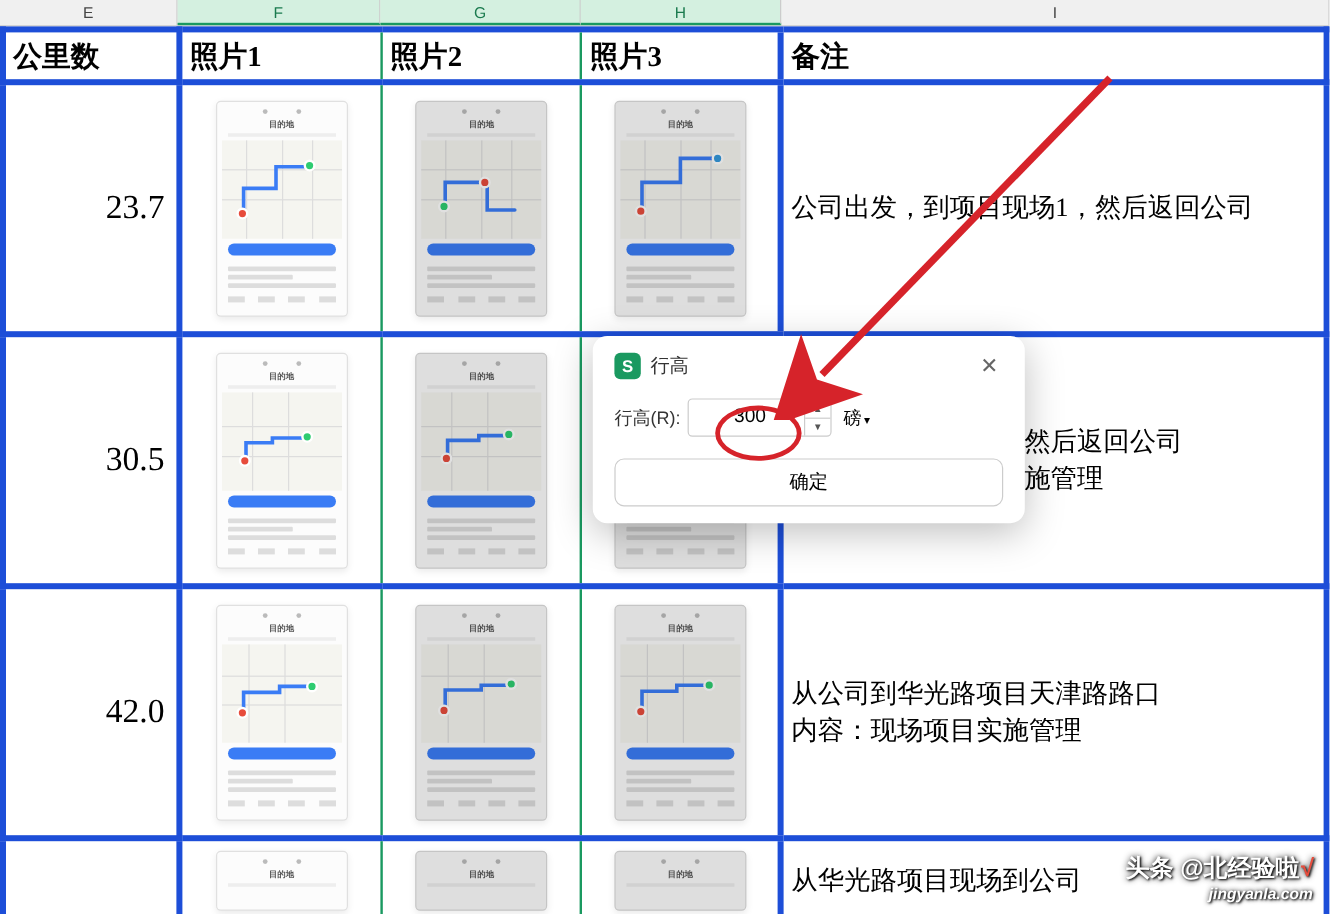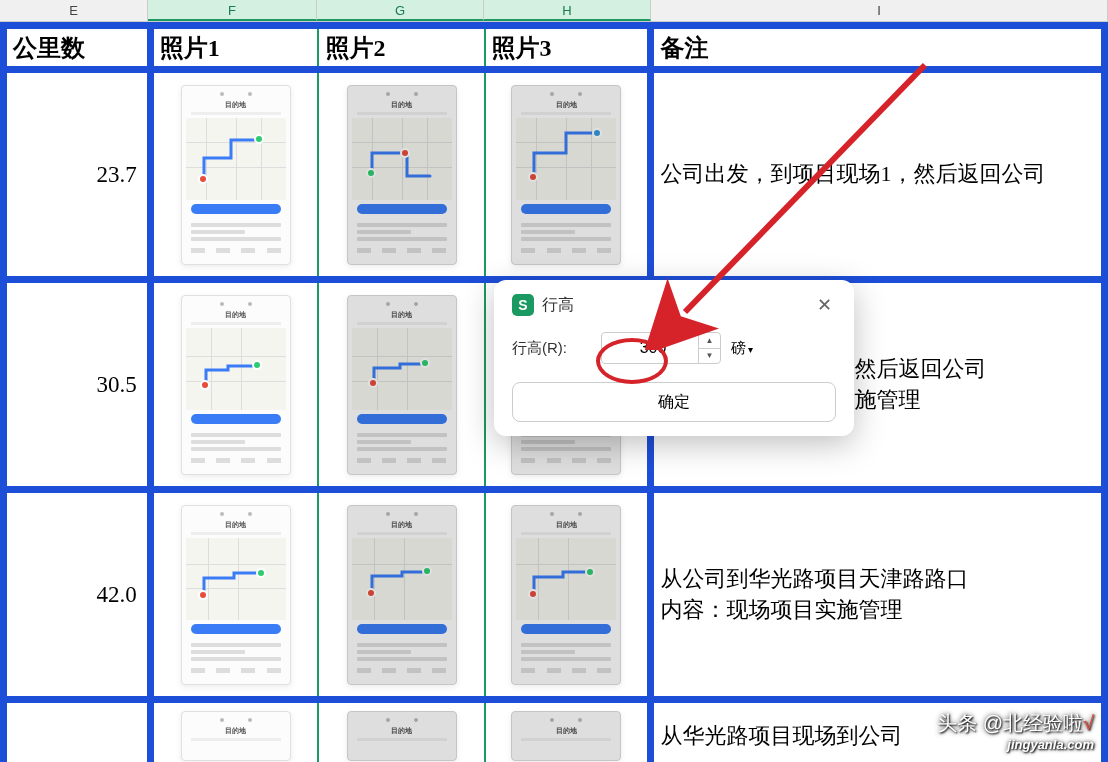--- a/index.html
+++ b/index.html
@@ -9,28 +9,28 @@
 .col-h { text-align: center; font-size: 13px; color: #444; border-right: 1px solid #ccc; line-height: 22px; }
 .col-h.sel { background: #d4f0e0; color: #1a7a4e; border-bottom: 2px solid #1a9960; }
 
 .col-E { width: 148px; }
 .col-F { width: 169px; }
 .col-G { width: 167px; }
 .col-H { width: 167px; }
 .col-I { width: 457px; }
 
 table { border-collapse: collapse; width: 1108px; }
-td { border: 7px solid #1d4ed8; vertical-align: middle; padding: 2px; }
+td { border: 5px solid #1d4ed8; vertical-align: middle; padding: 2px; }
 td.sel-col { border-left: 2px solid #1a9960; border-right: 2px solid #1a9960; }
 
 .hdr-row td { height: 44px; font-size: 24px; font-weight: bold; font-family: "SimSun", serif; padding-left: 6px; }
 .data-row td { height: 210px; }
 .last-row td { height: 60px; }
 
-.km { font-size: 23px; text-align: right; padding-right: 10px; font-family: "SimSun", serif; }
+.km { font-size: 28px; text-align: right; padding-right: 10px; font-family: "SimSun", serif; }
 .note { font-size: 22px; padding-left: 6px; font-family: "SimSun", serif; line-height: 1.4; }
 
 .thumb { width: 110px; height: 180px; margin: 6px auto; background: #fcfcfc; border: 1px solid #e0e0e0; border-radius: 4px; box-shadow: 0 2px 6px rgba(0,0,0,0.08); display: flex; flex-direction: column; align-items: center; padding: 6px 4px; }
 .thumb.dim { filter: brightness(0.88); }
 .thumb .tbar { width: 100%; height: 6px; display: flex; justify-content: center; gap: 24px; }
 .thumb .tbar span { width: 4px; height: 4px; background: #bbb; border-radius: 50%; }
 .thumb .tname { font-size: 7px; color: #555; margin: 2px 0; font-weight: bold; }
 .thumb .tline { width: 90%; height: 3px; background: #eee; margin-bottom: 3px; }
 .thumb .map { width: 100%; height: 82px; position: relative; background: #f5f5f0; }
 .thumb .map .gl { position: absolute; background: #ddd; }
@@ -47,36 +47,36 @@
 .thumb .foot span { width: 14px; height: 5px; background: #ddd; }
 .thumb.cut { height: 50px; overflow: hidden; }
 
 .dialog { position: absolute; left: 494px; top: 280px; width: 360px; background: #fff; border-radius: 12px; box-shadow: 0 8px 32px rgba(0,0,0,0.25); padding: 14px 18px; z-index: 100; }
 .dialog .dlg-hdr { display: flex; align-items: center; gap: 8px; margin-bottom: 16px; }
 .dialog .dlg-icon { width: 22px; height: 22px; background: #1a9960; border-radius: 5px; color: #fff; display: flex; align-items: center; justify-content: center; font-weight: bold; font-size: 14px; }
 .dialog .dlg-title { font-size: 16px; color: #333; }
 .dialog .dlg-close { margin-left: auto; font-size: 18px; color: #666; cursor: pointer; padding: 0 4px; }
 .dialog .dlg-body { display: flex; align-items: center; gap: 6px; margin-bottom: 18px; }
 .dialog .dlg-lbl { font-size: 15px; color: #333; }
-.dialog .dlg-input-wrap { position: relative; display: flex; align-items: flex-start; margin-left: 28px; }
+.dialog .dlg-input-wrap { position: relative; display: flex; align-items: flex-start; }
 .dialog .dlg-input { width: 120px; height: 32px; border: 1px solid #ccc; border-radius: 4px; padding: 0 26px 0 10px; font-size: 16px; text-align: center; }
 .dialog .stepper { position: absolute; right: 1px; top: 1px; bottom: 1px; width: 22px; display: flex; flex-direction: column; border-left: 1px solid #ccc; }
 .dialog .stepper div { flex: 1; display: flex; align-items: center; justify-content: center; font-size: 8px; cursor: pointer; color: #555; }
 .dialog .stepper div:first-child { border-bottom: 1px solid #ccc; }
 .dialog .unit { font-size: 15px; margin-left: 4px; }
 .dialog .unit::after { content: "▾"; font-size: 10px; margin-left: 2px; }
 .dialog .dlg-btns { display: flex; gap: 14px; justify-content: center; }
 .dialog .dlg-btn { flex: 1; height: 40px; border: 1px solid #ccc; border-radius: 8px; background: #fff; font-size: 16px; cursor: pointer; }
 
 .circle-mark { position: absolute; left: 596px; top: 338px; width: 72px; height: 46px; border: 4px solid #d6232a; border-radius: 50%; z-index: 101; pointer-events: none; }
 
 .arrow-svg { position: absolute; left: 530px; top: 50px; width: 420px; height: 300px; z-index: 102; pointer-events: none; }
 
 .watermark { position: absolute; right: 14px; bottom: 10px; text-align: right; z-index: 200; pointer-events: none; }
-.watermark .wm1 { font-size: 20px; color: #fff; text-shadow: 0 0 5px rgba(0,0,0,0.9), 1px 1px 2px #000; font-weight: normal; }
+.watermark .wm1 { font-size: 20px; color: #fff; text-shadow: 0 0 5px rgba(0,0,0,0.9), 1px 1px 2px #000; font-weight: bold; }
 .watermark .wm1 .ck { color: #e74c3c; font-style: italic; }
 .watermark .wm2 { font-size: 13px; color: #fff; text-shadow: 0 0 4px rgba(0,0,0,0.9), 1px 1px 2px #000; font-weight: bold; font-style: italic; }
 </style>
 </head>
 <body>
 
 <div class="col-headers">
   <div class="col-h col-E">E</div>
   <div class="col-h col-F sel">F</div>
   <div class="col-h col-G sel">G</div>

